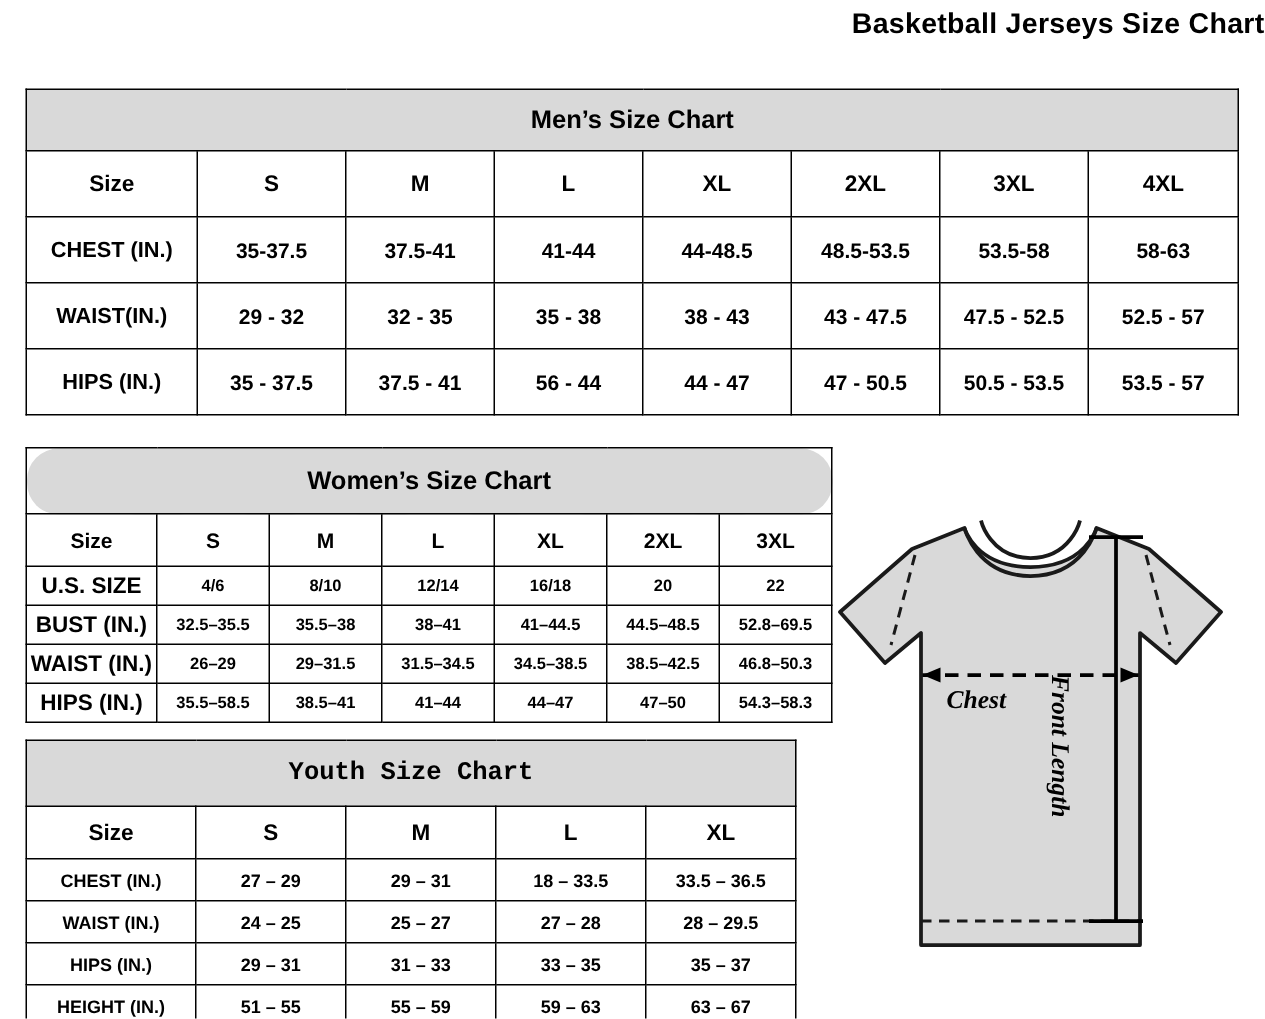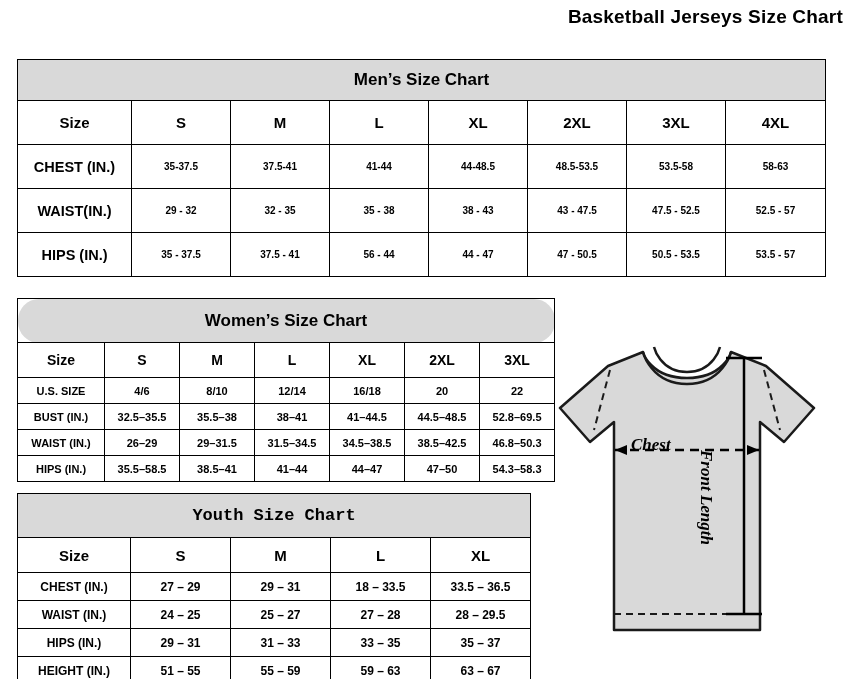--- a/index.html
+++ b/index.html
@@ -38,35 +38,35 @@
     font-weight:bold;
     height:36px;
   }
 
   
   #mens-chart{
     position:absolute;
     top:59px;left:17px;
     width:808px;
   }
-  #mens-chart td{height:43px;font-size:10px;}
+  #mens-chart td{height:43px;font-size:14px;}
   #mens-chart .hdr-band{height:40px;font-size:17px;margin-left:44px;}
   #mens-chart .col-label{font-size:14.5px;}
   #mens-chart .size-head{font-size:15px;}
 
   
   #womens-chart{
     position:absolute;
     top:298px;left:17px;
     width:537px;
   }
   #womens-chart .hdr-band{height:43px;font-size:17px;}
   #womens-chart td{height:25px;font-size:11px;border-radius:21px;}
   #womens-chart tr.size-row td{height:34px;font-size:14px;}
-  #womens-chart .col-label{font-size:11px;}
+  #womens-chart .col-label{font-size:15px;}
 
   
   #youth-chart{
     position:absolute;
     top:493px;left:17px;
     width:513px;
   }
   #youth-chart .hdr-band{height:43px;font-size:17px;font-family:Liberation Mono, monospace;}
   #youth-chart tr.size-row td{height:34px;font-size:15px;}
   #youth-chart td{height:27px;font-size:12px;}
@@ -80,21 +80,21 @@
   }
   .shirt-label{
     position:absolute;
     font-family:"Liberation Serif", serif;
     font-style:italic;
     font-weight:bold;
     font-size:17px;
     color:#000;
   }
   #chest-label{
-    top:435px;left:631px;
+    top:457px;left:631px;
   }
   #front-length-label{
     top:450px;left:716px;
     transform-origin:left top;
     transform:rotate(90deg);
     white-space:nowrap;
   }
 </style>
 </head>
 <body>

